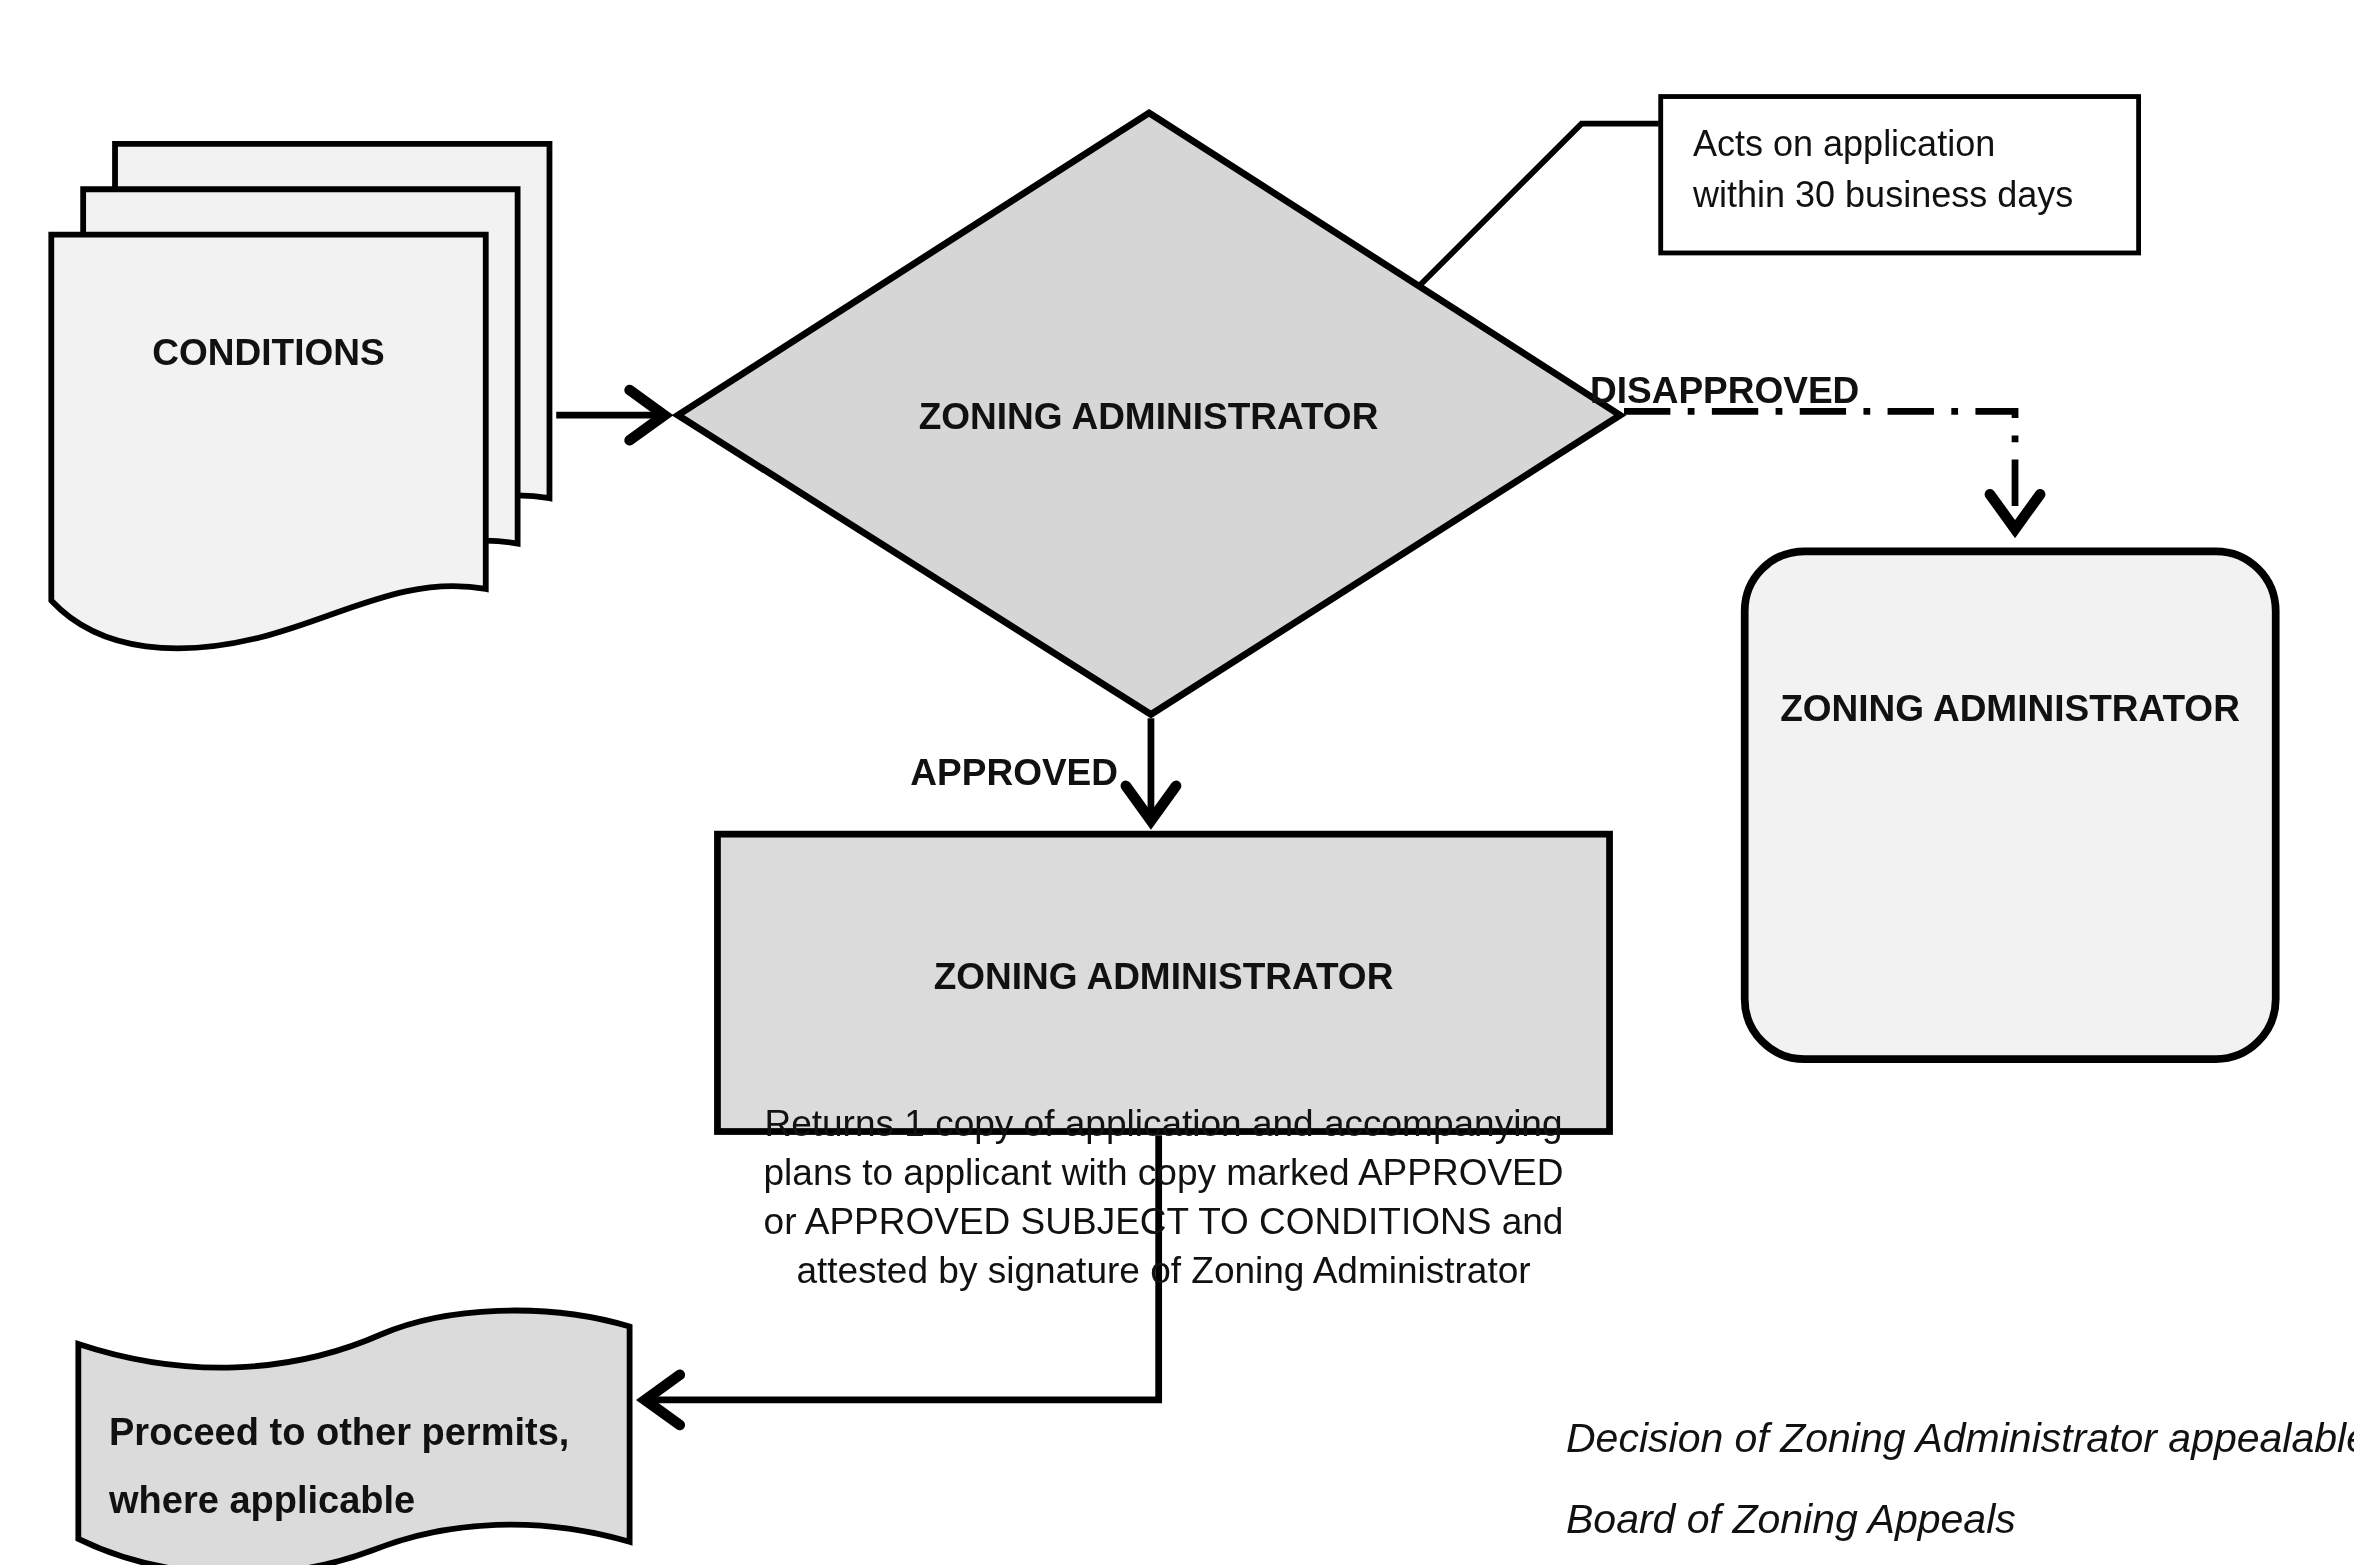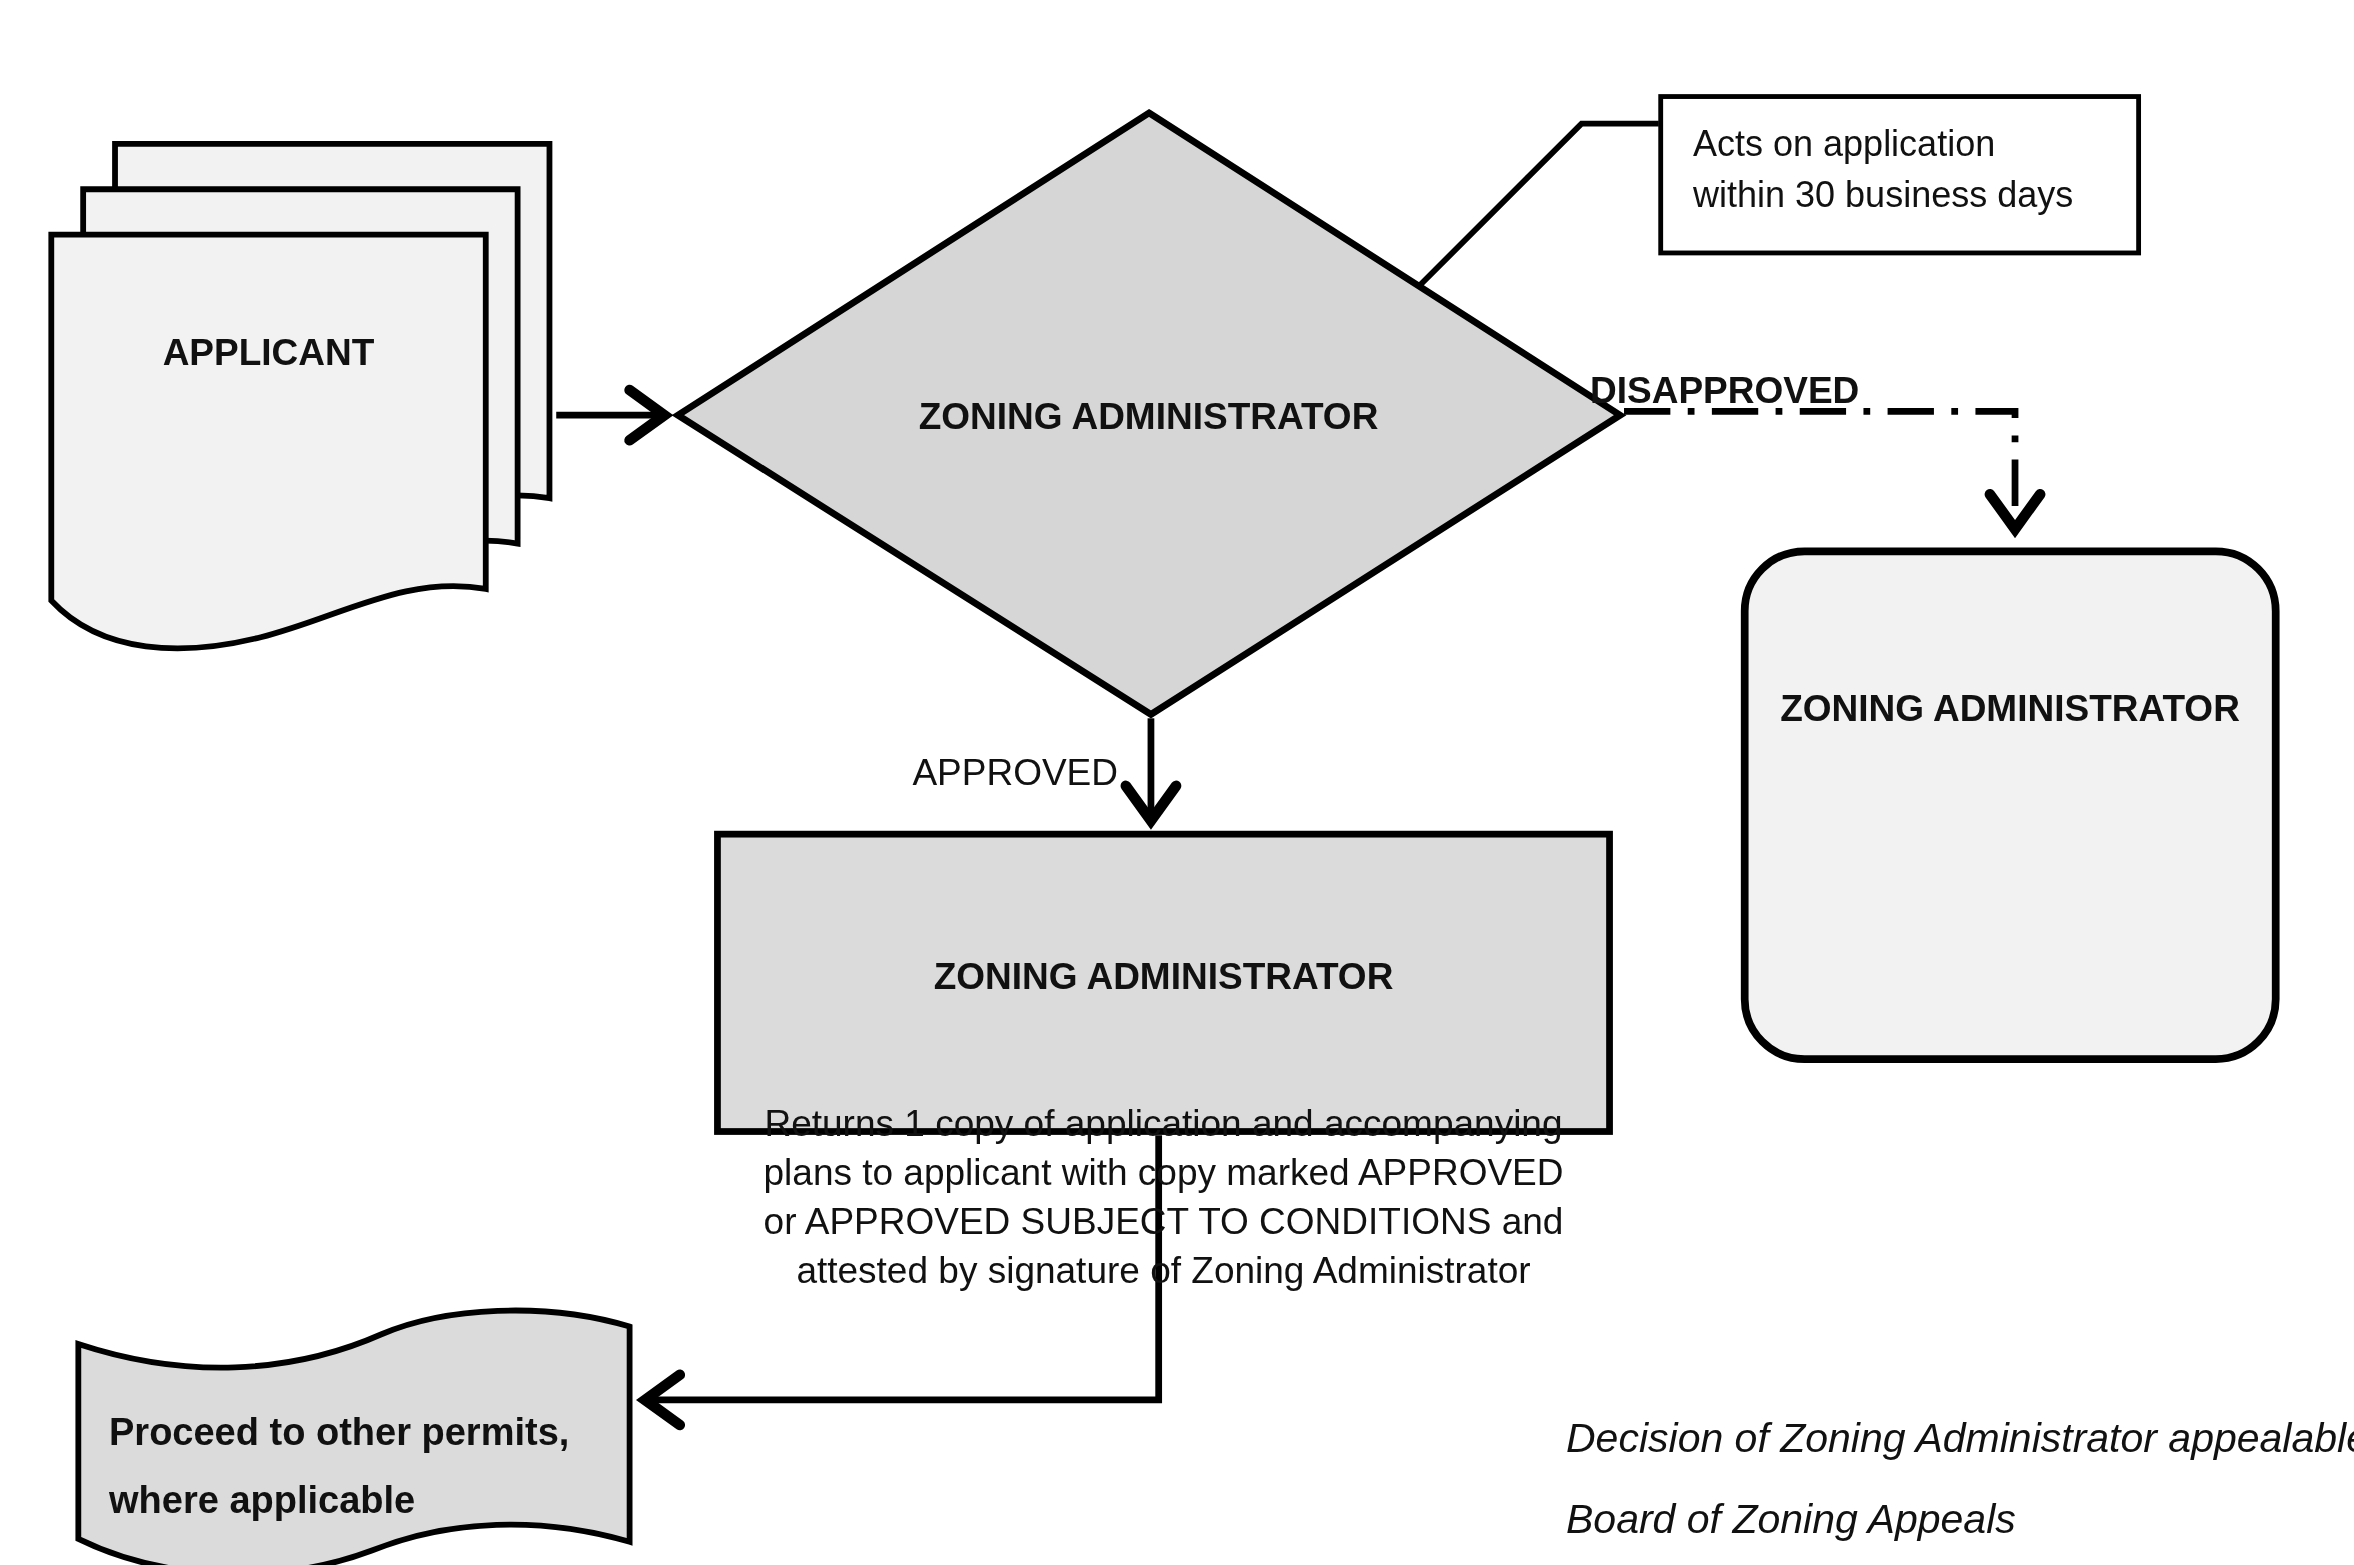--- a/index.html
+++ b/index.html
@@ -17,21 +17,21 @@
     white-space:pre;
     line-height:48px;
     font-size:37px;
   }
   .doc-text{left:56px;top:243px;width:425px;text-align:center;line-height:44px;}
   .doc-title{font-weight:700;}
   .diamond-text{left:859px;top:287px;width:579px;text-align:center;line-height:52px;}
   .diamond-title{font-weight:700;}
   .callout-text{left:1693px;top:118px;line-height:51px;font-size:36px;}
   .lbl-disapproved{left:1590px;top:371px;font-weight:700;line-height:39px;}
-  .lbl-approved{left:869px;top:753px;width:249px;text-align:right;font-weight:400;line-height:39px;}
+  .lbl-approved{left:869px;top:753px;width:249px;text-align:right;font-weight:700;line-height:39px;}
   .approved-text{left:727px;top:854px;width:873px;text-align:center;line-height:49px;}
   .approved-title{font-weight:700;}
   .disapproved-text{left:1762px;top:579px;width:496px;text-align:center;line-height:52px;}
   .disapproved-title{font-weight:700;}
   .flag-text{left:109px;top:1398px;width:502px;font-weight:700;line-height:68px;font-size:38px;}
   .note-text{left:1566px;top:1398px;width:772px;font-style:italic;font-size:41px;line-height:81px;}
 </style>
 </head>
 <body>
 
@@ -64,21 +64,21 @@
 
     <rect x="743" y="864" width="924" height="308" stroke="#000" stroke-width="7" fill="#dbdbdb"></rect>
 
     <polyline points="1200,1176 1200,1450 668,1450" fill="none" stroke="#000" stroke-width="7" marker-end="url(#chev)"></polyline>
 
     <path d="M 81,1392 C 190,1428 300,1424 395,1382 C 460,1354 565,1348 652,1374
              L 652,1597 C 560,1570 465,1574 385,1606 C 295,1640 175,1640 81,1594 Z" stroke="#000" stroke-width="6" fill="#dbdbdb"></path>
   </svg>
 
   <div class="txt doc-text">
-    <div class="doc-title">APPLICANT</div>
+    <div class="doc-title">CONDITIONS</div>
   </div>
 
   <div class="txt diamond-text">
     <div class="diamond-title">ZONING ADMINISTRATOR</div>
   </div>
 
   <div class="txt callout-text">Acts on application
 within 30 business days</div>
 
   <div class="txt lbl-disapproved">DISAPPROVED</div>

